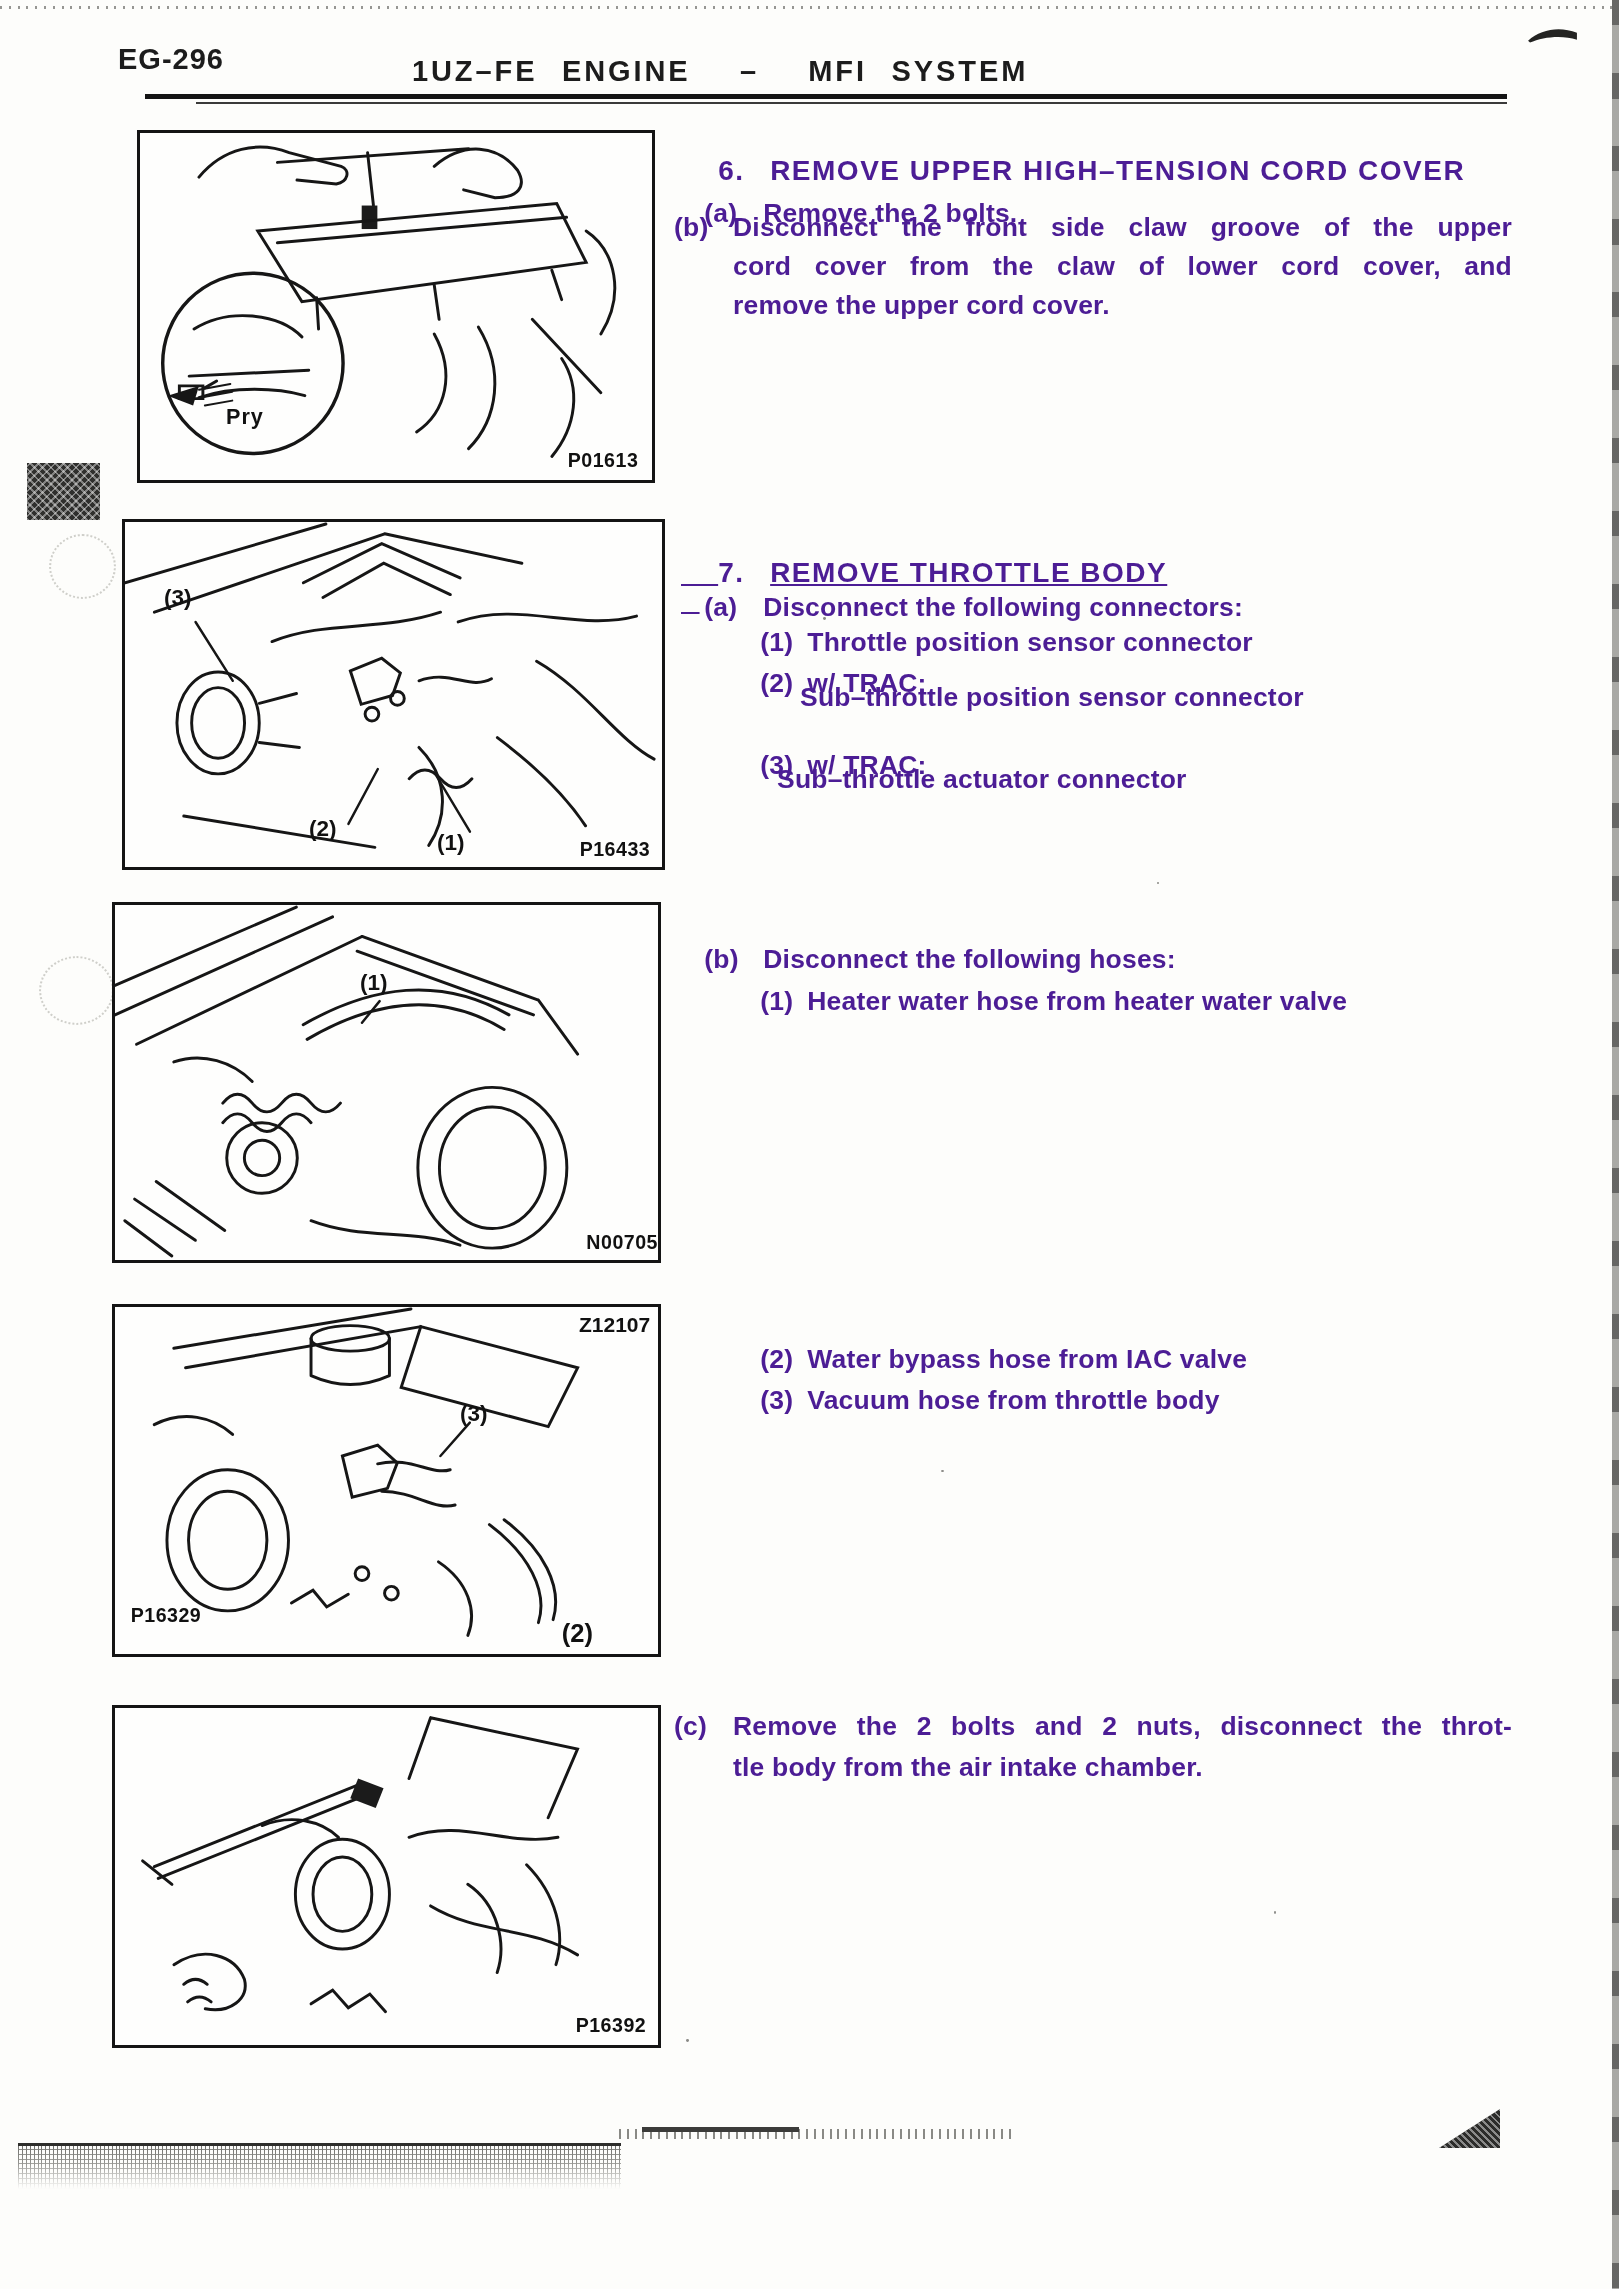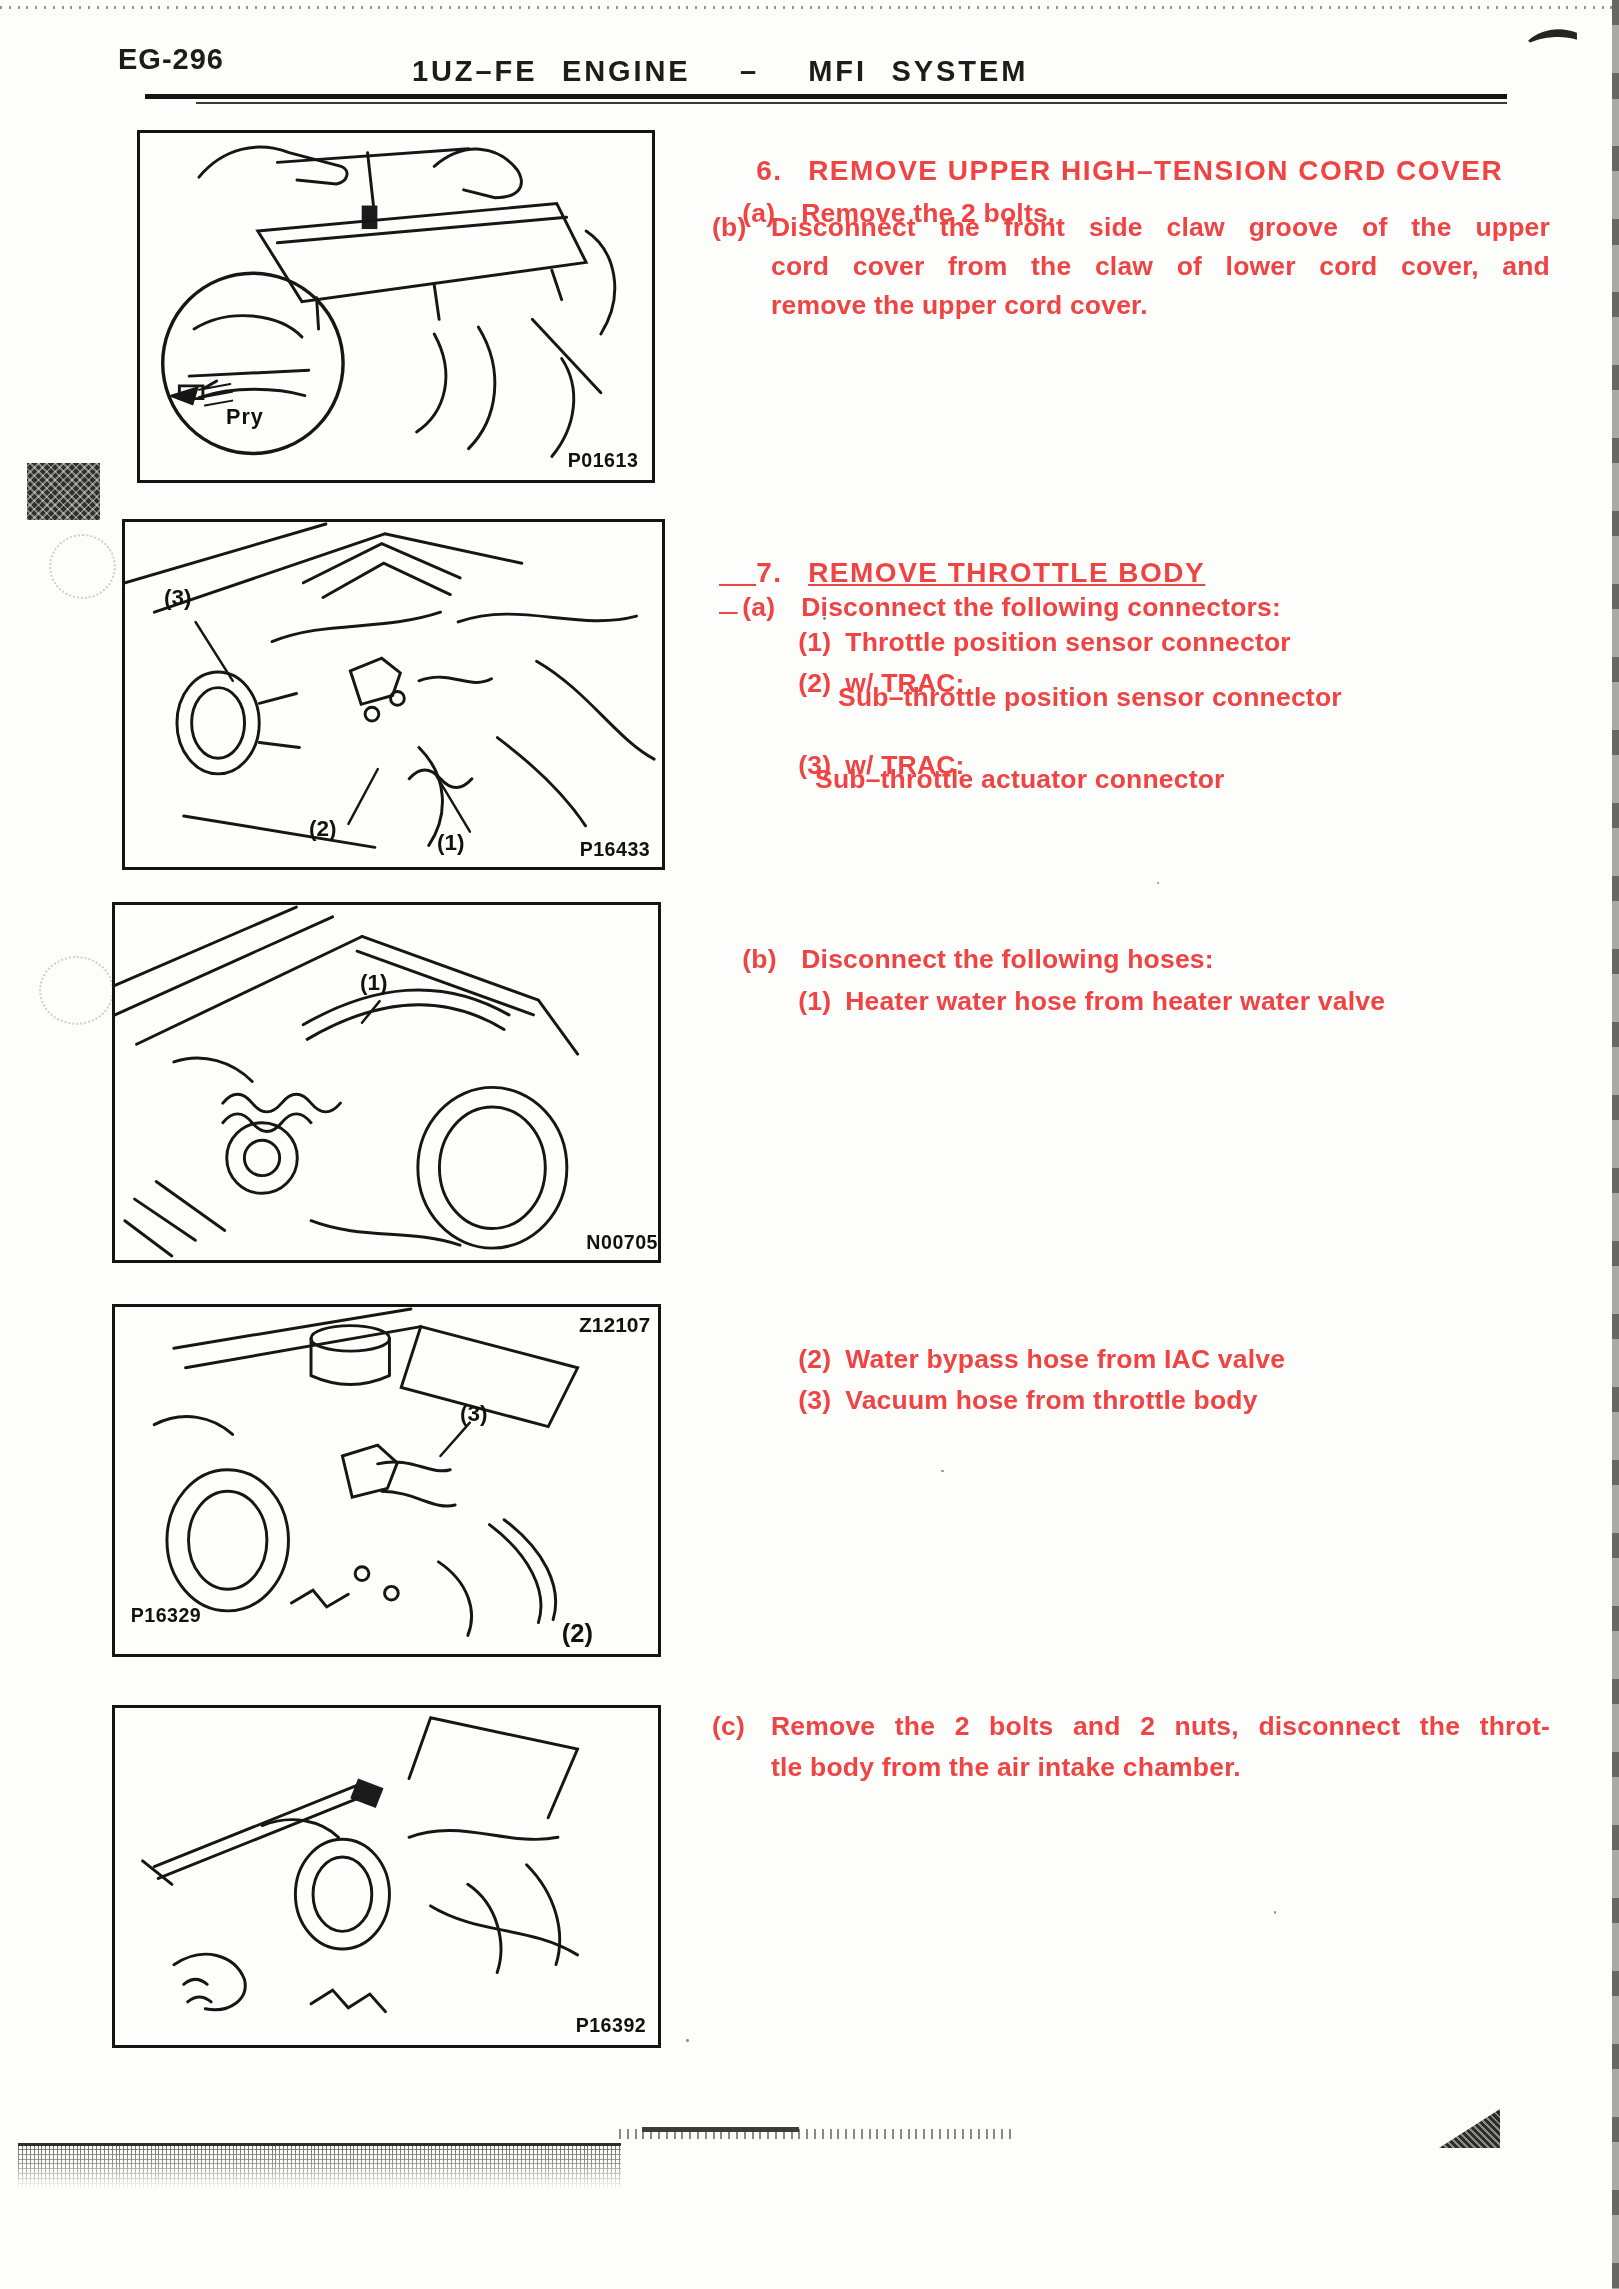--- a/index.html
+++ b/index.html
@@ -4,22 +4,22 @@
 <style>
   html,body{margin:0;padding:0;background:#e8e8e6;}
   .page{position:relative;width:1619px;height:2290px;background:#fdfdfb;overflow:hidden;
         font-family:"Liberation Sans",sans-serif;color:#1c1c1c;}
   
   .pgcode{position:absolute;left:118px;top:43px;font-size:29px;font-weight:700;letter-spacing:1px;}
   .ptitle{position:absolute;left:412px;top:55px;font-size:29px;font-weight:700;letter-spacing:2.9px;word-spacing:13.7px;white-space:pre;}
   .rule1{position:absolute;left:145px;top:94px;width:1362px;height:4.9px;background:#141414;}
   .rule2{position:absolute;left:196px;top:102px;width:1311px;height:2px;background:#3a3a3a;}
   
-  .t{position:absolute;font-size:26.5px;line-height:1;font-weight:700;color:#ef4444;
-     letter-spacing:0.2px;white-space:pre;margin-left:38px;}
+  .t{position:absolute;font-size:26.5px;line-height:1;font-weight:700;color:#4c1d95;
+     letter-spacing:0.2px;white-space:pre;}
   .hd{font-size:28px;letter-spacing:1.5px;}
   .mk{display:inline-block;width:59px;}
   .mk2{display:inline-block;width:47px;}
   .mkh{display:inline-block;width:52px;}
   .jrow{display:flex;width:838px;}
   .jrow .mk{flex:0 0 59px;}
   .jtxt{flex:1;white-space:normal;text-align:justify;text-align-last:justify;}
   .jline{width:779px;white-space:normal;text-align:justify;text-align-last:justify;}
   
   .fig{position:absolute;border:3.9px solid #141414;background:#fefefd;}

